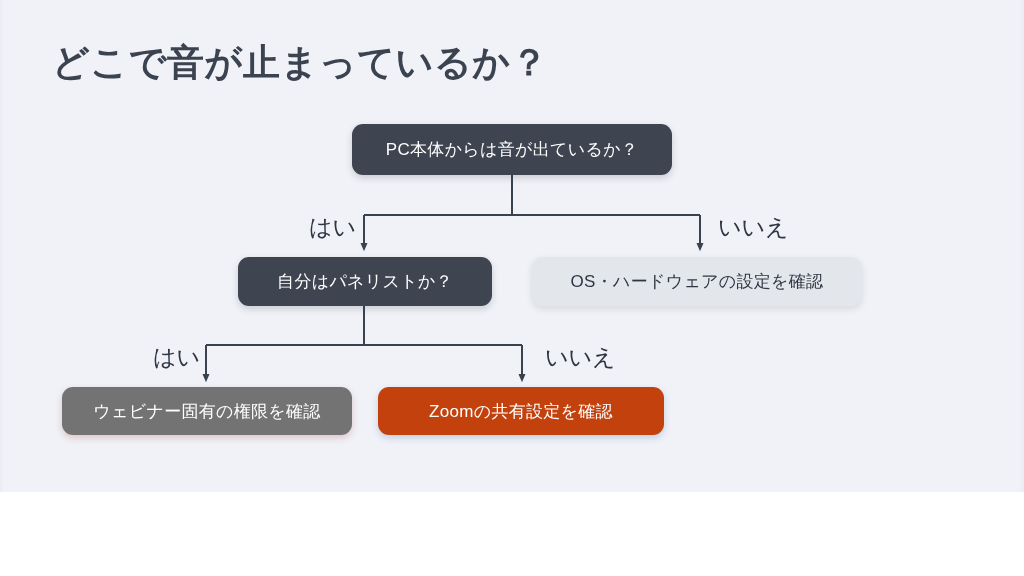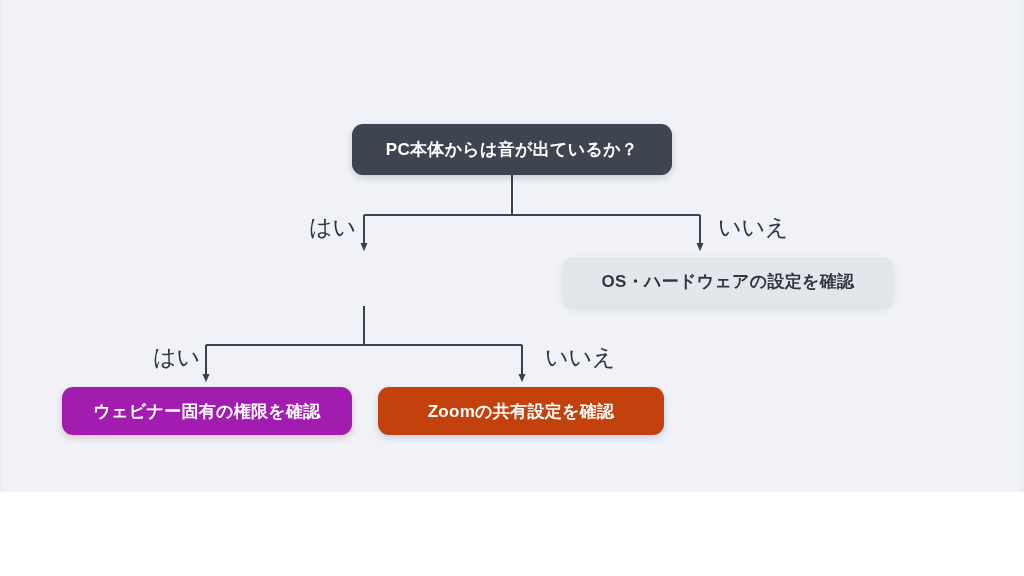--- a/index.html
+++ b/index.html
@@ -59,51 +59,51 @@
   }
 
   .node {
     position: absolute;
     display: flex;
     align-items: center;
     justify-content: center;
     box-sizing: border-box;
     border-radius: 11px;
     font-size: 17px;
-    font-weight: bold;
+    font-weight: normal;
     letter-spacing: 0.3px;
     white-space: nowrap;
     text-align: center;
   }
 
   .node.dark {
     background: #3e4551;
     color: #ffffff;
     box-shadow: 0 3px 7px rgba(45,55,72,0.20);
   }
   .node.light {
     background: #e3e7ec;
     color: #2f3643;
     box-shadow: 0 3px 7px rgba(45,55,72,0.13);
   }
   .node.red {
-    background: #a21caf;
+    background: #737373;
     color: #ffffff;
     box-shadow: 0 3px 7px rgba(160,40,30,0.22);
   }
   .node.blue {
     background: #c2410c;
     color: #ffffff;
     box-shadow: 0 3px 7px rgba(40,80,150,0.22);
   }
 
   
   #node-root      { left: 352px; top: 124px; width: 320px; height: 51px; }
   #node-panelist  { left: 238px; top: 257px; width: 254px; height: 49px; }
-  #node-os        { left: 563px; top: 257px; width: 330px; height: 49px; }
+  #node-os        { left: 532px; top: 257px; width: 330px; height: 49px; }
   #node-webinar   { left: 62px;  top: 387px; width: 290px; height: 48px; }
   #node-zoom      { left: 378px; top: 387px; width: 286px; height: 48px; }
 
   
   .edge-label {
     position: absolute;
     font-size: 23px;
     color: #2f3643;
     white-space: nowrap;
     font-weight: normal;
@@ -133,20 +133,21 @@
     background: #ffffff;
   }
 </style>
 </head>
 <body>
 
 <div id="stage">
 
   <div id="slide"></div>
 
+  <div id="title">どこで音が止まっているか？</div>
 
   <svg class="connector" viewBox="0 0 1024 576" xmlns="http://www.w3.org/2000/svg">
     <defs>
       <marker id="arrow" markerWidth="9" markerHeight="9" refX="4.2" refY="4.2" orient="auto" markerUnits="userSpaceOnUse">
         <path d="M0,0.6 L8.4,4.2 L0,7.8 z" fill="#3a4250"></path>
       </marker>
     </defs>
 
     <g stroke="#3a4250" stroke-width="2" fill="none">
       <path d="M512,175 L512,215"></path>
@@ -158,20 +159,21 @@
     <g stroke="#3a4250" stroke-width="2" fill="none">
       <path d="M364,306 L364,345"></path>
       <path d="M206,345 L522,345"></path>
       <path d="M206,345 L206,378" marker-end="url(#arrow)"></path>
       <path d="M522,345 L522,378" marker-end="url(#arrow)"></path>
     </g>
   </svg>
 
   <div id="node-root" class="node dark">PC本体からは音が出ているか？</div>
 
+  <div id="node-panelist" class="node dark">自分はパネリストか？</div>
 
   <div id="node-os" class="node light">OS・ハードウェアの設定を確認</div>
 
   <div id="node-webinar" class="node red">ウェビナー固有の権限を確認</div>
 
   <div id="node-zoom" class="node blue">Zoomの共有設定を確認</div>
 
   <div id="label-root-yes" class="edge-label">はい</div>
 
   <div id="label-root-no" class="edge-label">いいえ</div>

